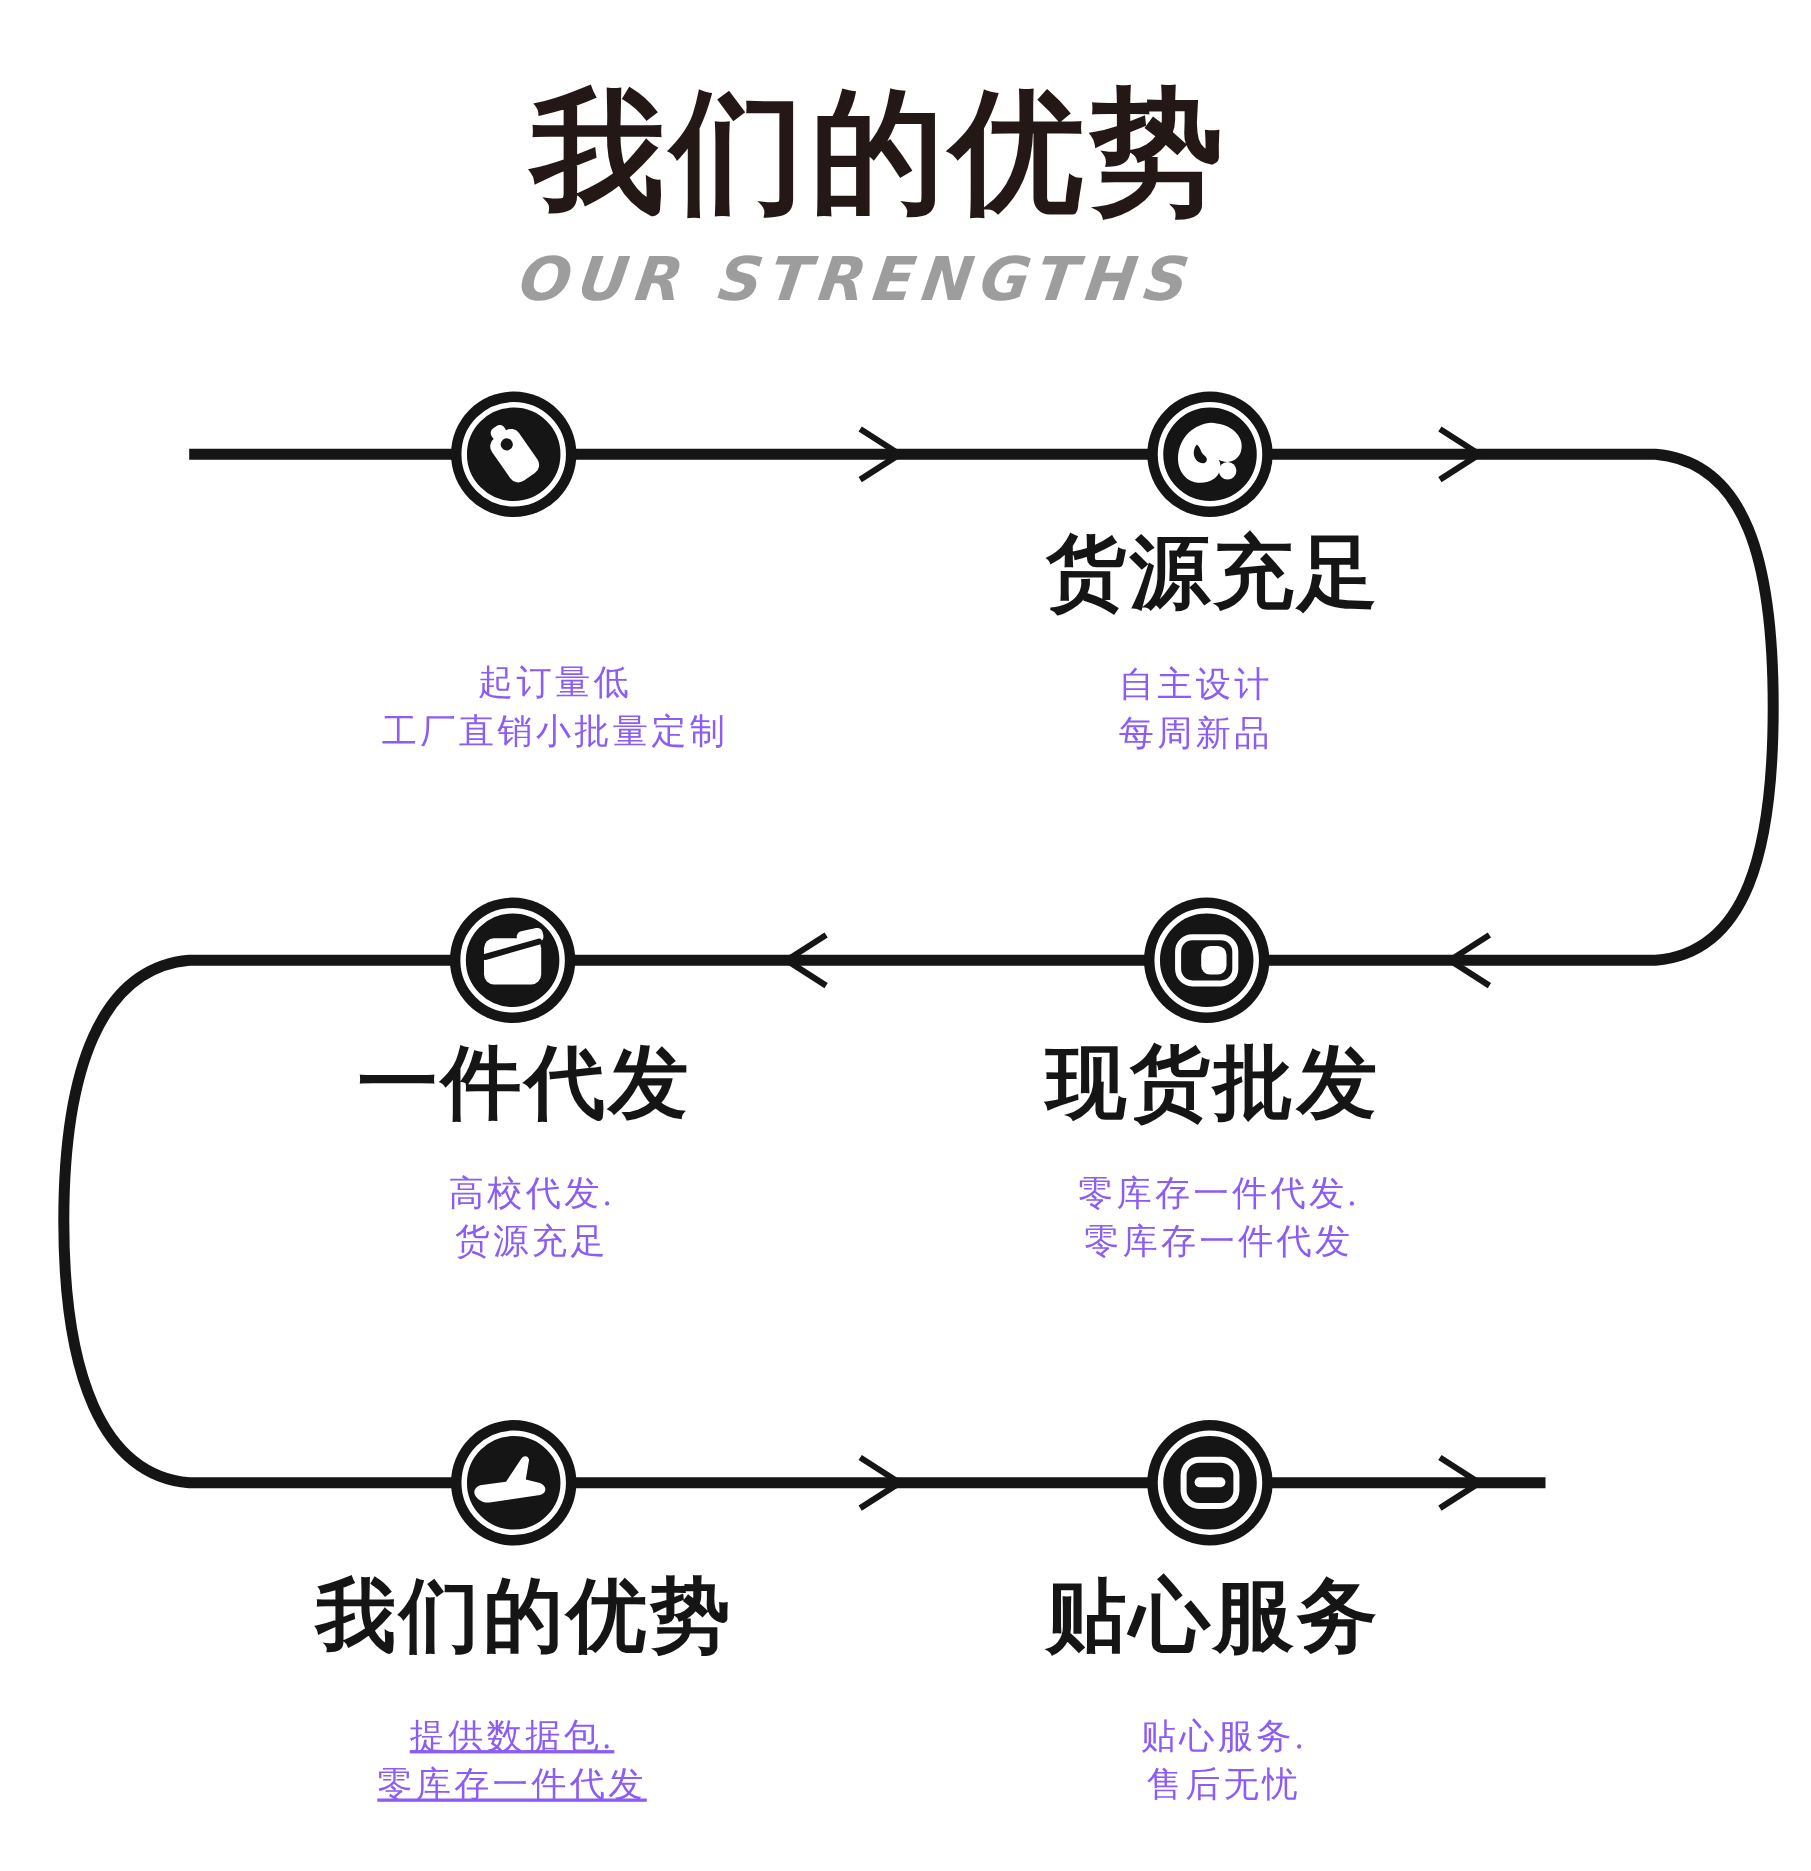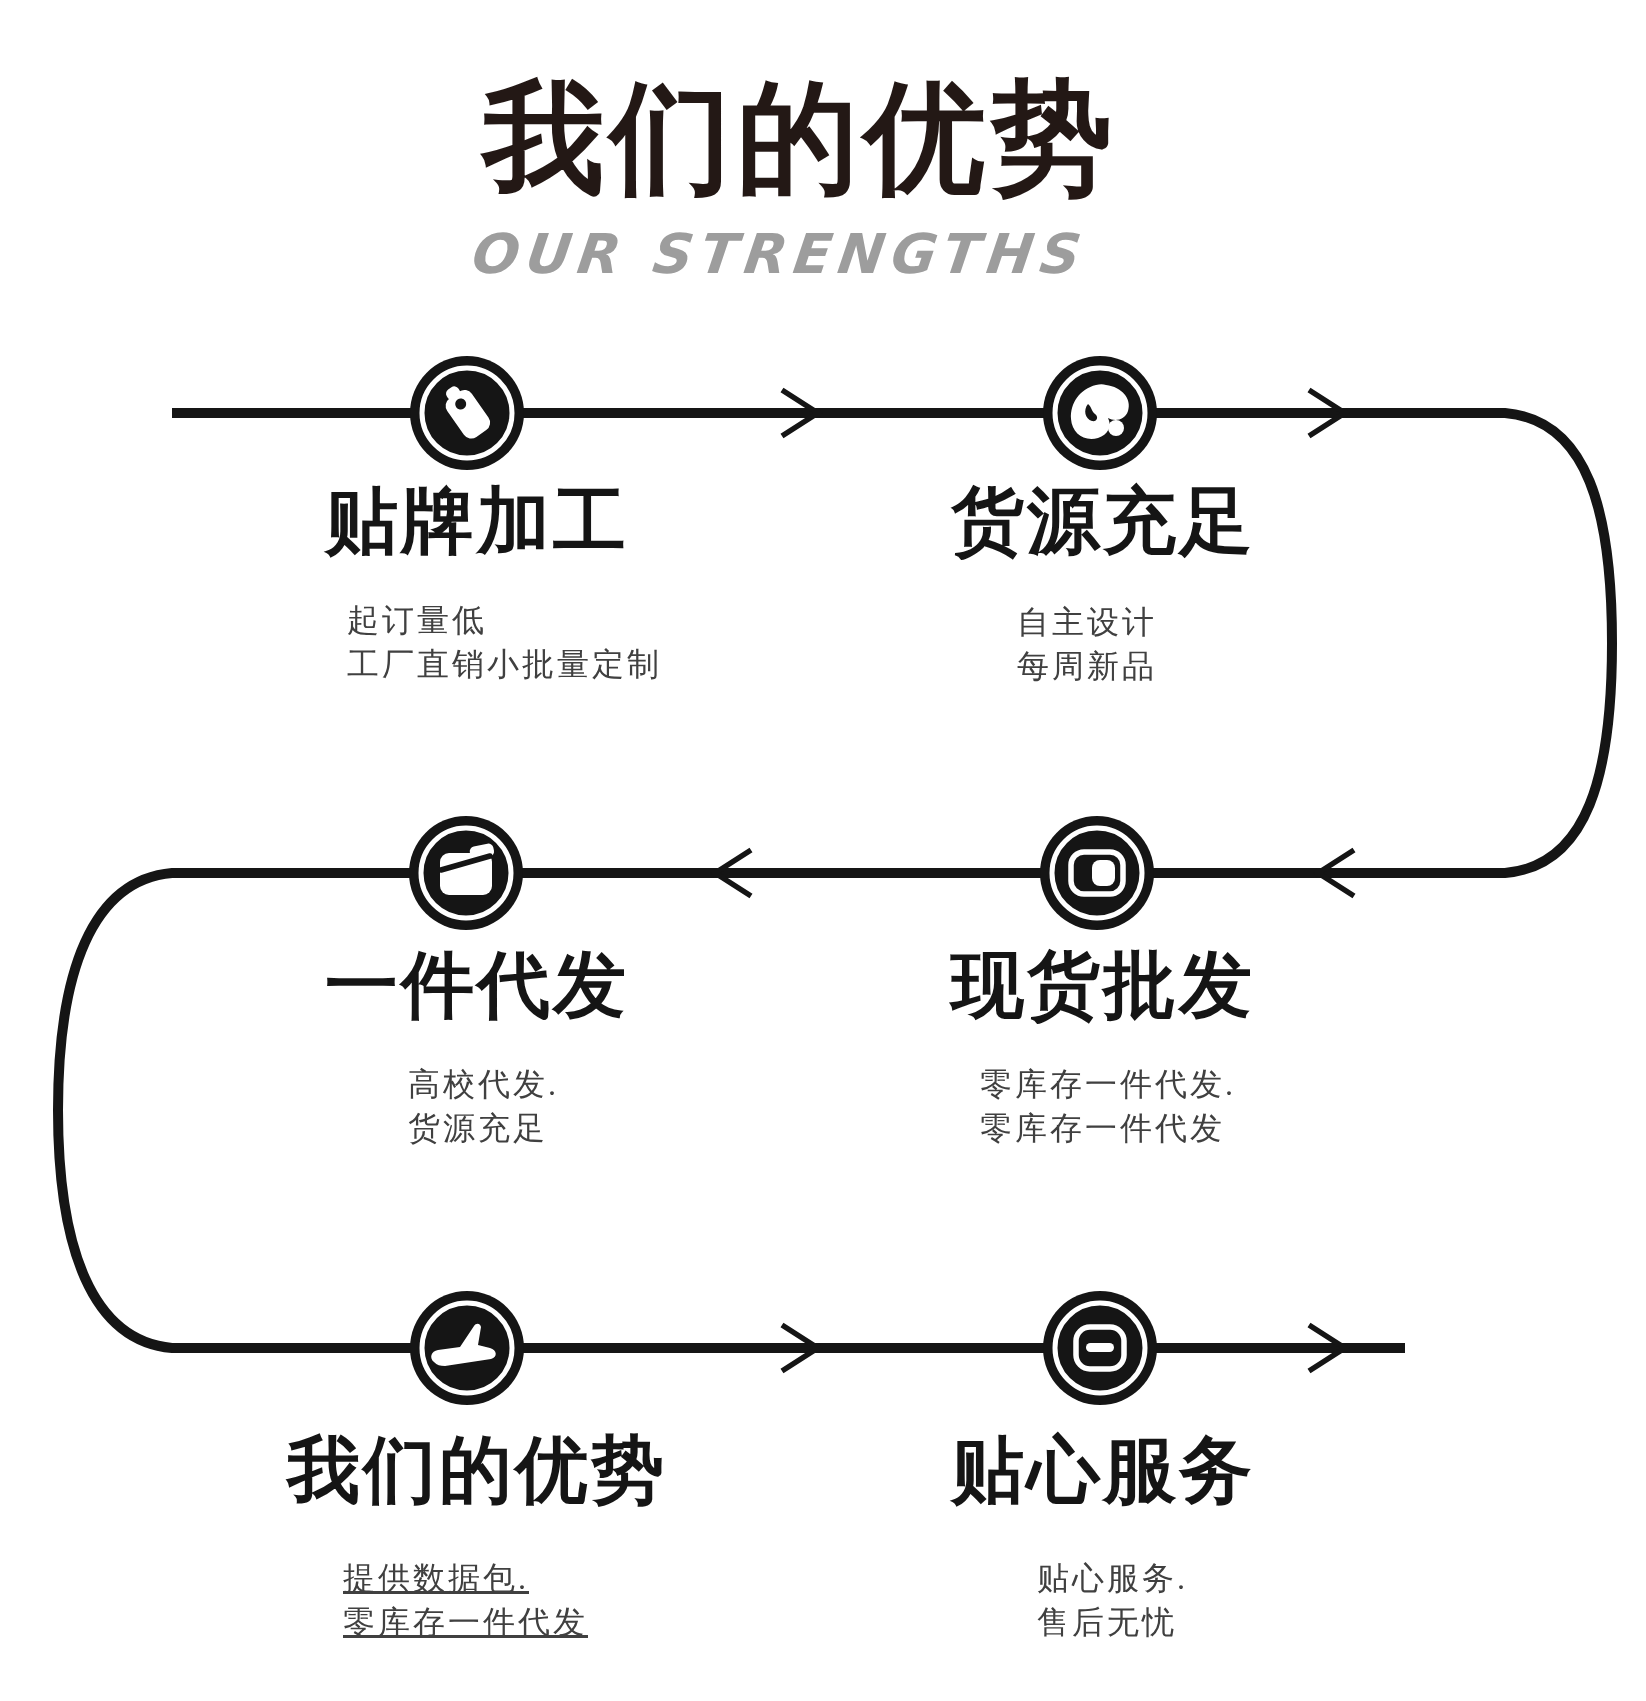--- a/index.html
+++ b/index.html
@@ -62,23 +62,24 @@
   .col-l { left: 197px; }
   .col-r { left: 823px; }
   .t0, .t1 { top: 484px;  }
   .t2, .t3 { top: 948px;  }
   .t4, .t5 { top: 1433px; }
 
   
   .ndesc {
     position: absolute; z-index: 2;
     font-size: 32px; line-height: 44px; letter-spacing: 3px;
-    color: #404040;
+    color: #8b5cf6;
     font-family: "Liberation Serif", serif;
     white-space: nowrap;
+    text-align: center;
   }
   .d0 { left: 347px;  top: 598px;  }
   .d1 { left: 1017px; top: 600px;  }
   .d2 { left: 408px;  top: 1062px; }
   .d3 { left: 980px;  top: 1062px; }
   .d4 { left: 343px;  top: 1556px; text-decoration: underline; }
   .d5 { left: 1037px; top: 1556px; }
 </style>
 </head>
 <body>
@@ -103,21 +104,20 @@
     <svg viewBox="-58 -58 116 116">
       <circle r="57" fill="var(--ink)"></circle>
       <circle r="45" fill="none" stroke="var(--bg)" stroke-width="5"></circle>
       <g transform="rotate(-35)">
         <rect x="-7" y="-30" width="14" height="12" rx="5" fill="var(--bg)"></rect>
         <rect x="-15" y="-22" width="30" height="47" rx="9" fill="var(--bg)"></rect>
         <circle cy="-11" r="5.5" fill="var(--ink)"></circle>
       </g>
     </svg>
   </div>
-  <h2 class="ntitle col-l t0">贴牌加工</h2>
   <div class="ndesc d0">
     <div>起订量低</div>
     <div>工厂直销小批量定制</div>
   </div>
 
   <div class="badge b1">
     <svg viewBox="-58 -58 116 116">
       <circle r="57" fill="var(--ink)"></circle>
       <circle r="45" fill="none" stroke="var(--bg)" stroke-width="5"></circle>
       <path fill="var(--bg)" d="M 6,-28 C 22,-26 32,-14 28,-2 C 25,7 15,9 8,5 C 12,13 8,22 -2,25 C -16,29 -28,20 -29,6 C -30,-10 -20,-24 -4,-28 C 0,-29 3,-29 6,-28 Z"></path>

